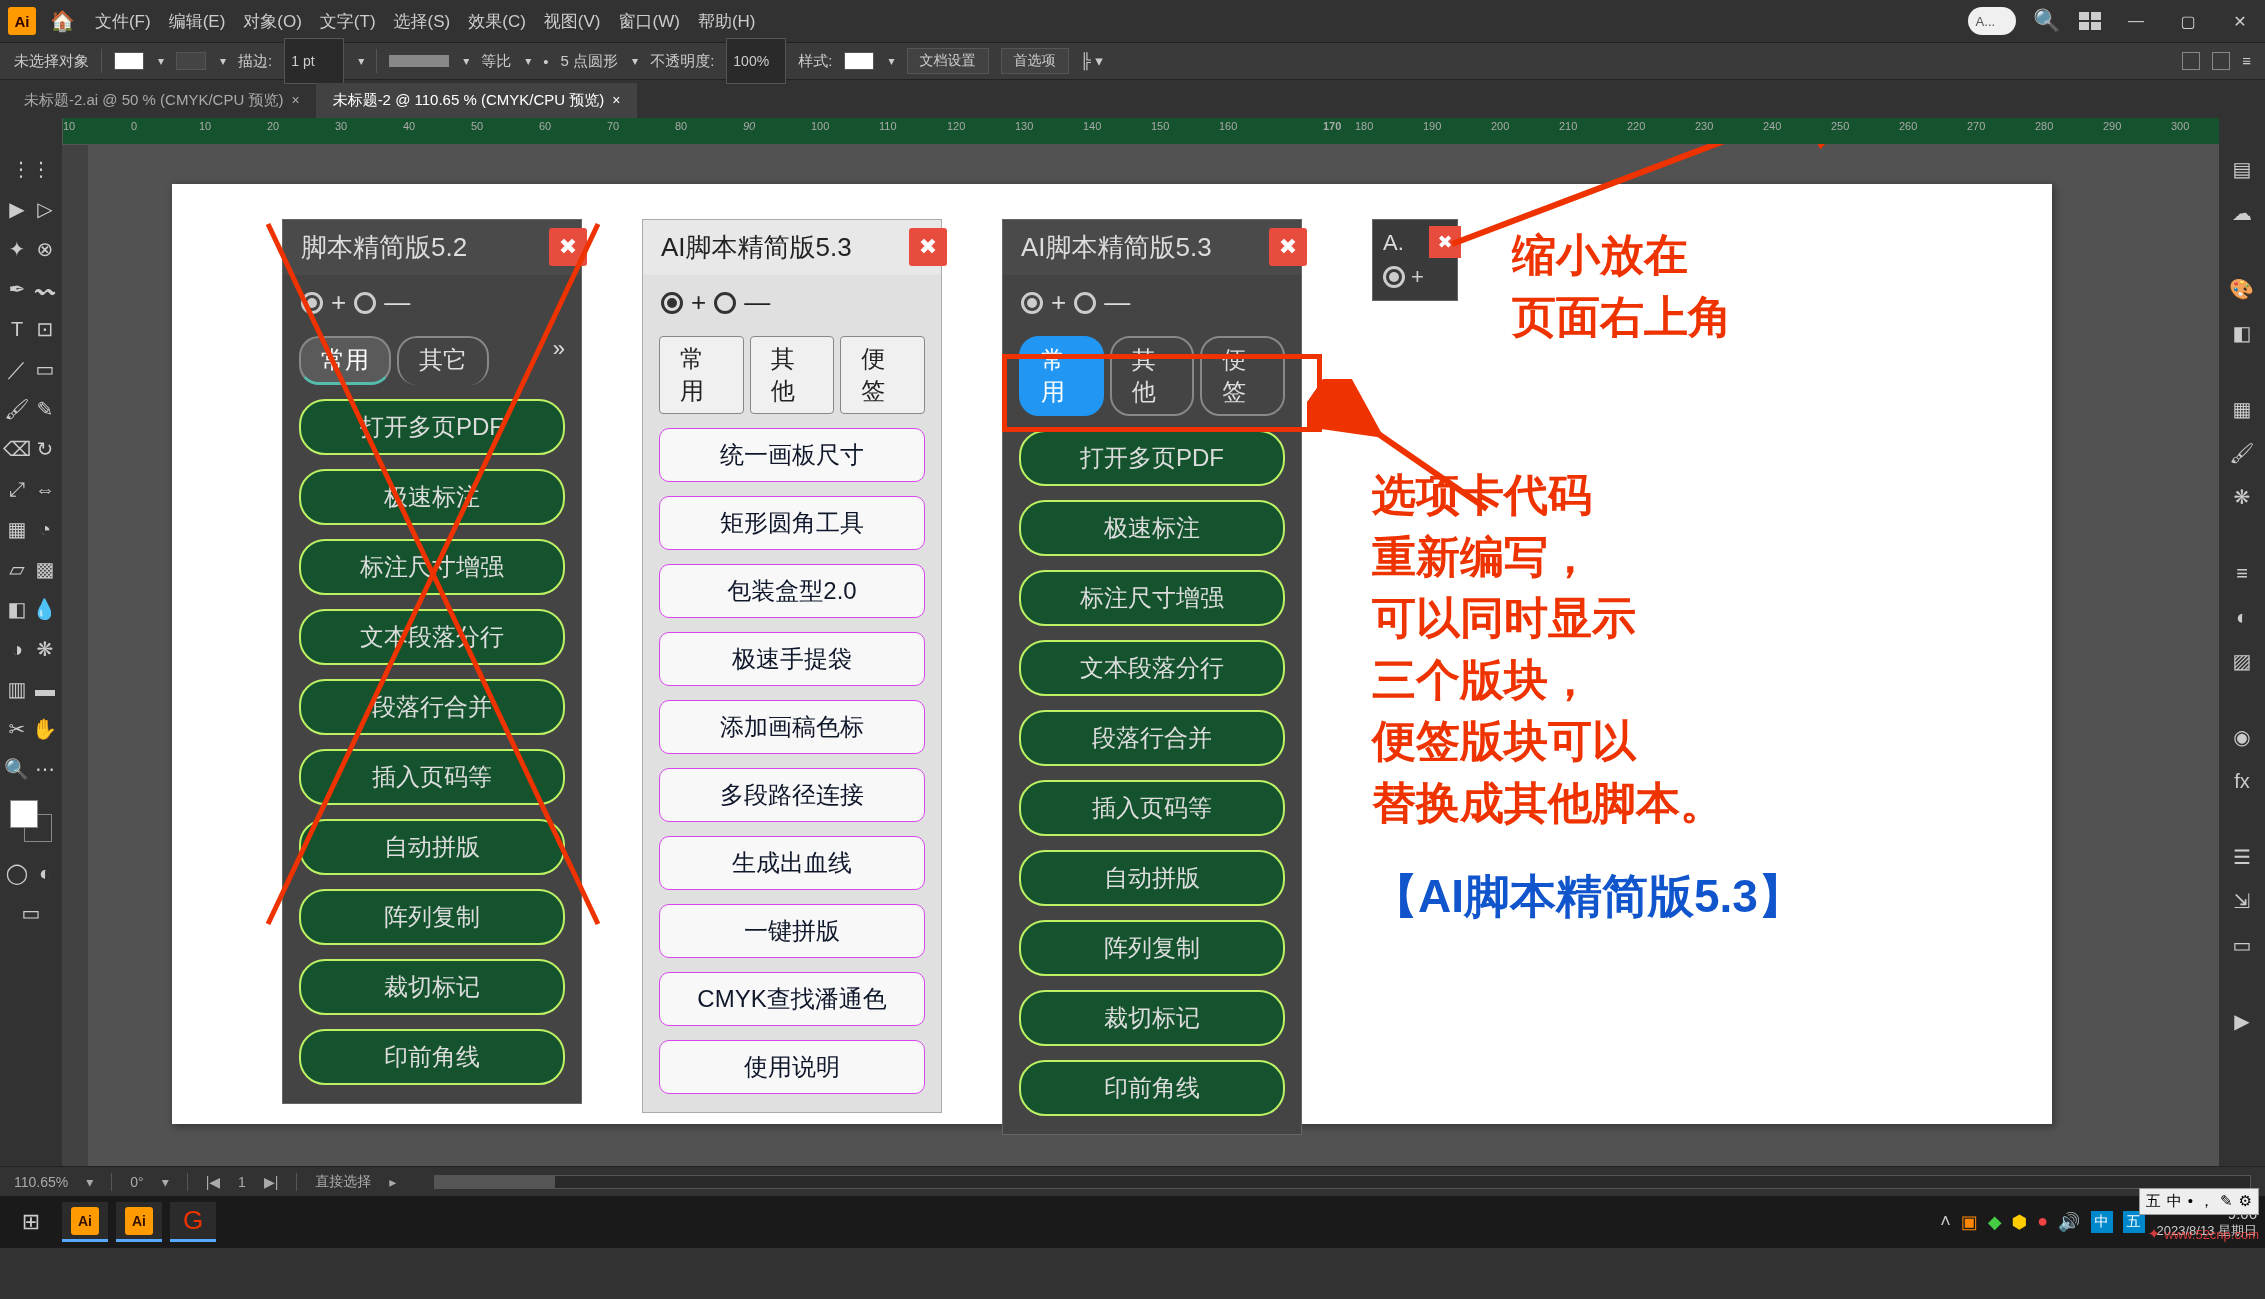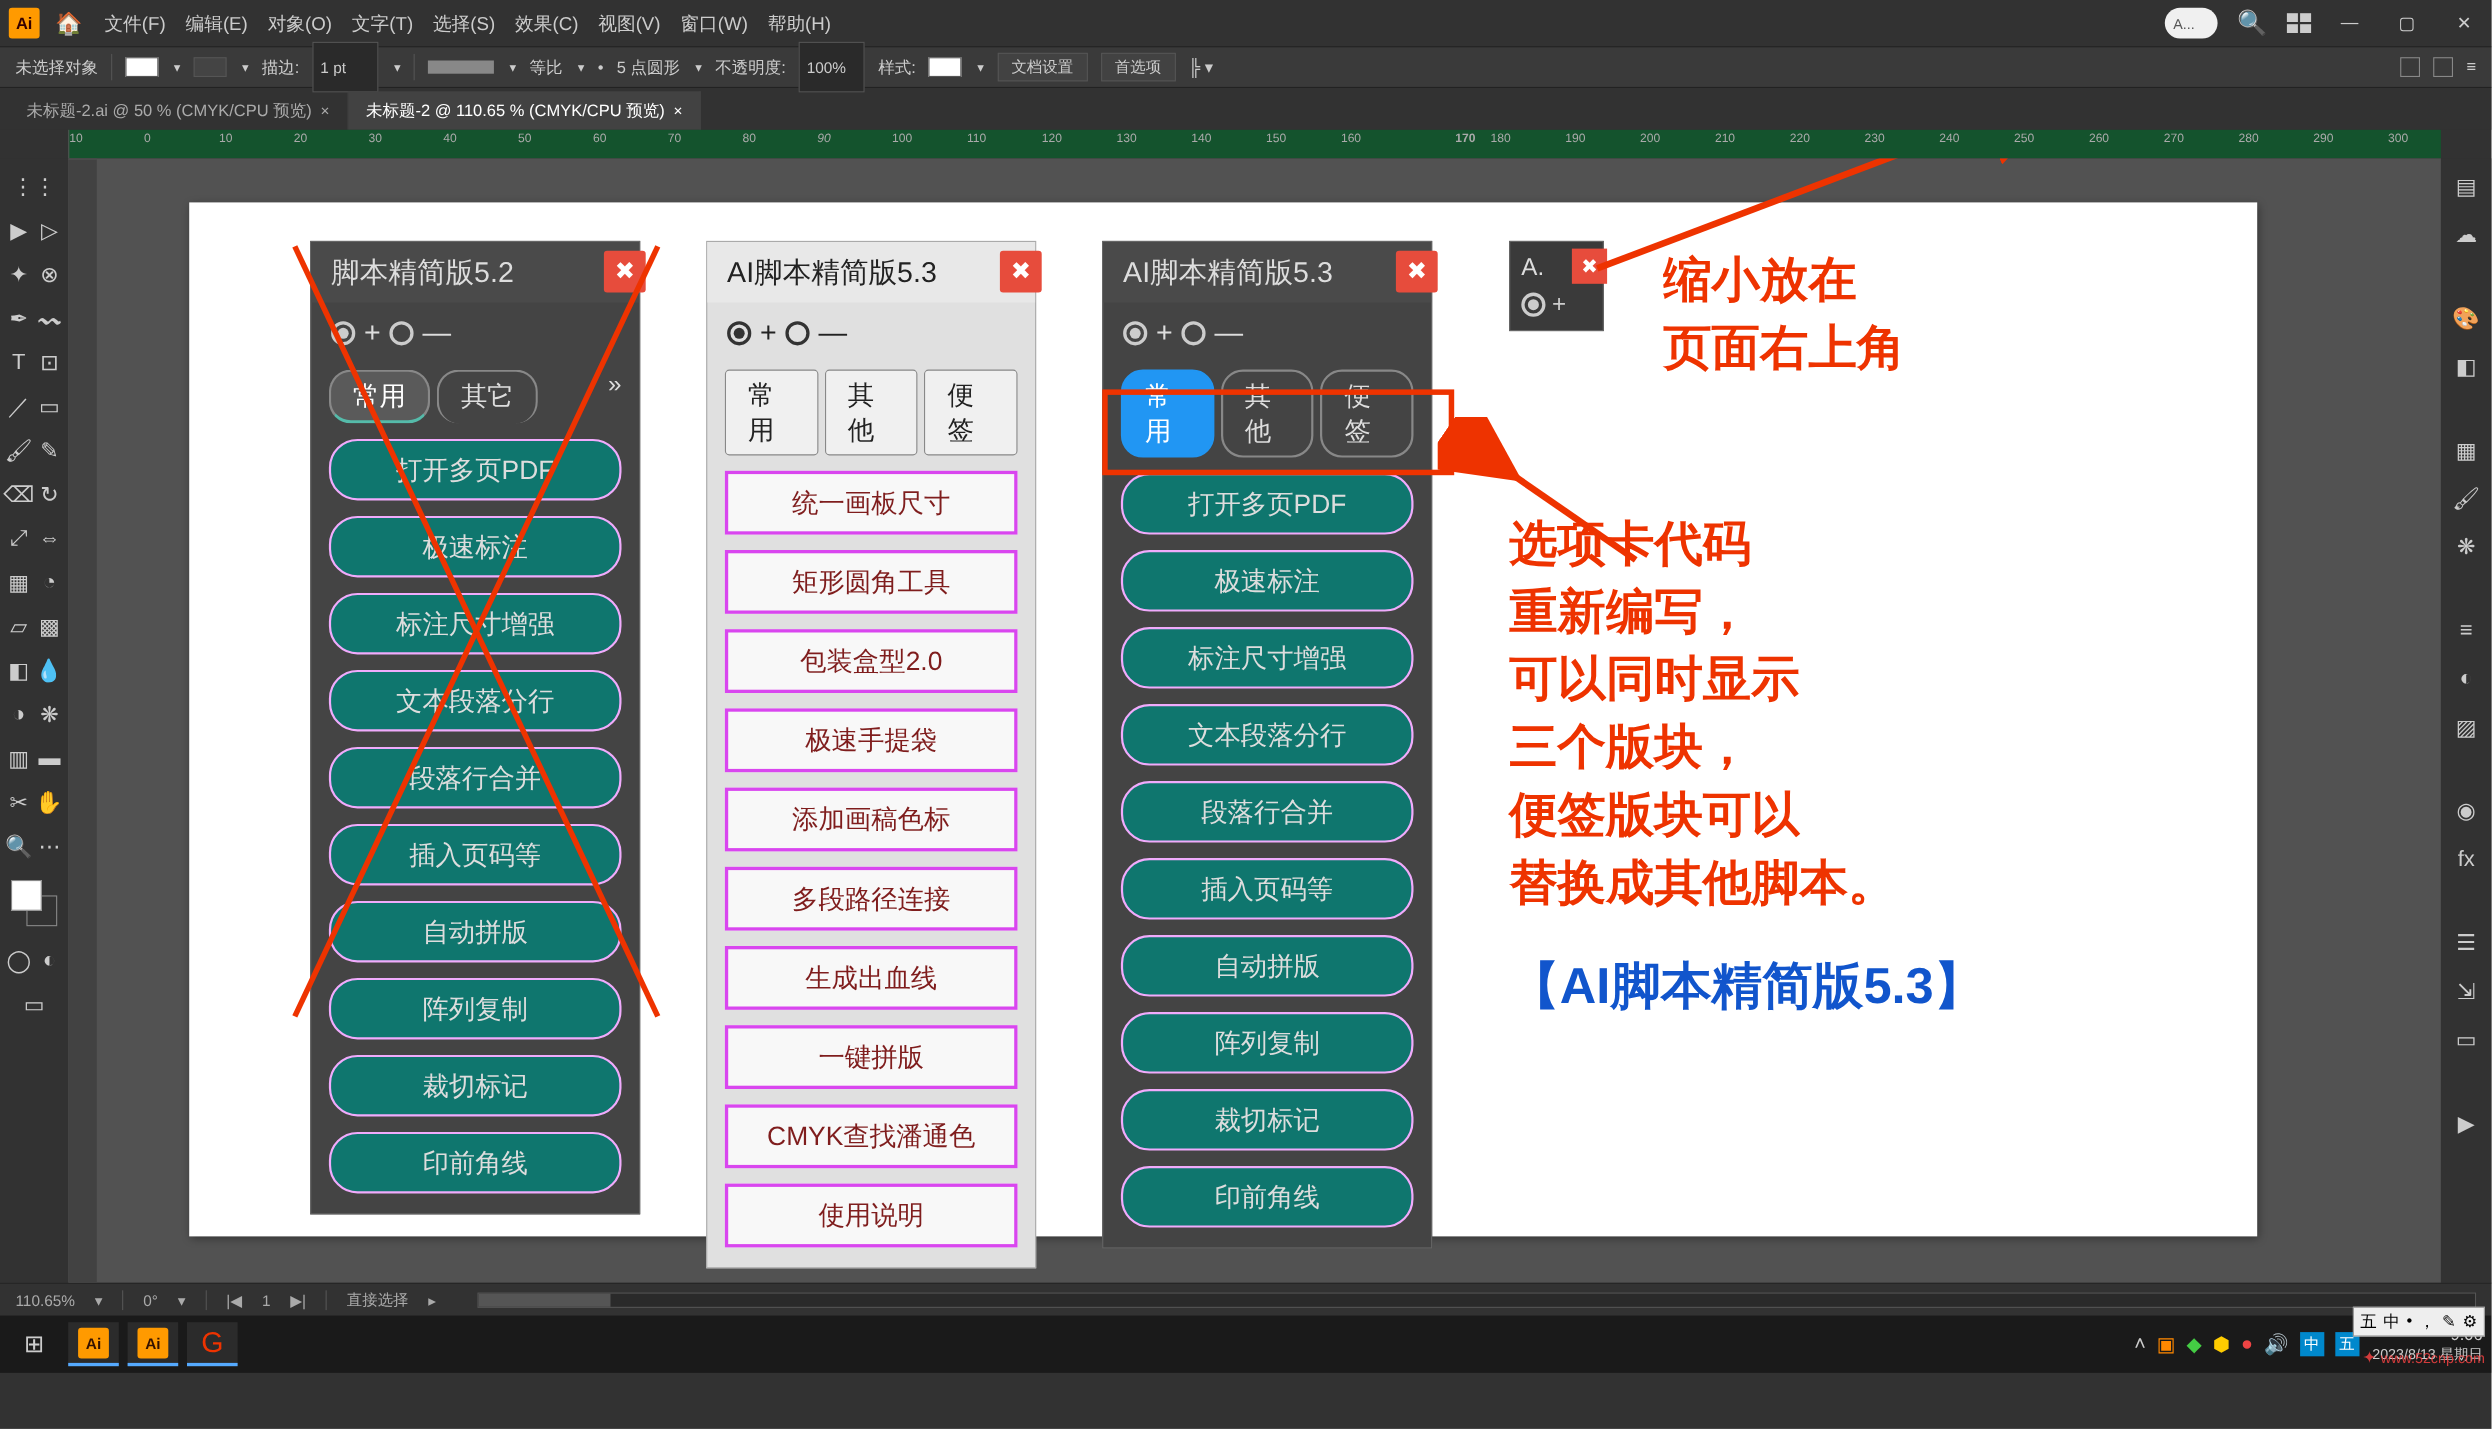--- a/index.html
+++ b/index.html
@@ -58,22 +58,22 @@
 .radio{width:22px;height:22px;border:3px solid #ccc;border-radius:50%;display:inline-block}
 .radio.on::after{content:"";display:block;width:10px;height:10px;background:#ccc;border-radius:50%;margin:3px}
 .panel.light .radio{border-color:#333}
 .panel.light .radio.on::after{background:#333}
 .p-tabs{display:flex;gap:6px;padding:6px 16px}
 .p-tab{padding:6px 20px;font-size:24px;border:2px solid #888;border-radius:20px;cursor:pointer;background:#444;color:#ddd}
 .p-tab.active{background:#5a5a5a;color:#fff;border-bottom:3px solid #5ba;}
 .panel.light .p-tab{background:#f0f0f0;border:1px solid #888;border-radius:4px;color:#222}
 .panel.dark2 .p-tab.sel{background:#2196f3;color:#fff;border-color:#2196f3}
 .p-btns{padding:8px 16px 18px;display:flex;flex-direction:column;gap:14px}
-.p-btn{border:2px solid #f0abfc;border-radius:26px;padding:10px;text-align:center;font-size:24px;cursor:pointer;background:#0f766e}
-.panel.light .p-btn{background:#f8f8f8;border:3px solid #d946ef;border-radius:0;color:#7f1d1d}
+.p-btn{border:2px solid #bef264;border-radius:26px;padding:10px;text-align:center;font-size:24px;cursor:pointer;background:#14532d}
+.panel.light .p-btn{background:#f8f8f8;border:1px solid #d946ef;border-radius:10px;color:#0f172a}
 .chev{font-size:22px;margin-left:auto}
 
 .redbox{position:absolute;border:5px solid #e30}
 .arrow-svg{position:absolute;pointer-events:none}
 
 .annot{position:absolute;color:#e30;font-size:44px;font-weight:bold;line-height:1.4}
 .annot.blue{color:#15c;font-size:46px}
 
 .panel-mini{position:absolute;background:#3a3a3a;padding:10px;width:86px;border:1px solid #666}
 .mini-title{color:#ddd;font-size:22px}

